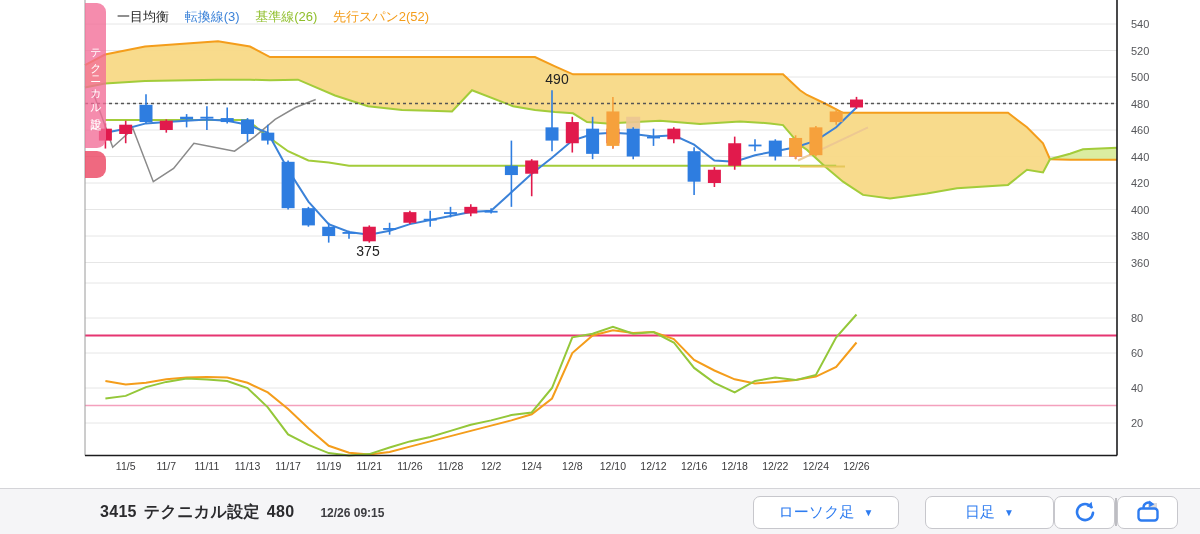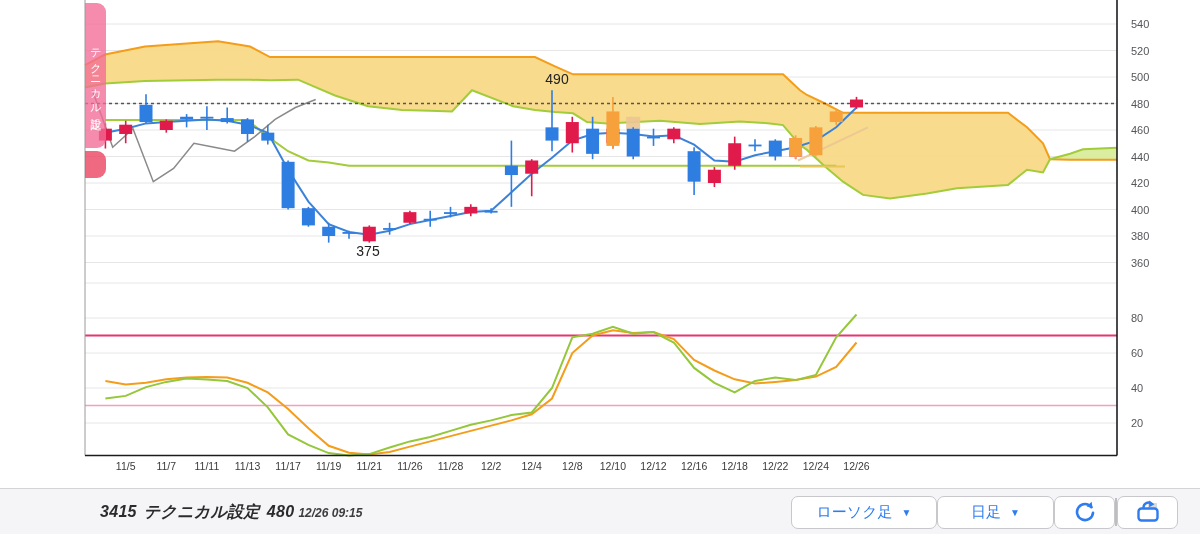--- a/index.html
+++ b/index.html
@@ -12,29 +12,29 @@
   .legend{position:absolute;font-size:13px;white-space:nowrap;}
   .legend span{margin-right:12px;}
   .lg-black{color:#222;} .lg-blue{color:#3b82d8;} .lg-green{color:#8fbe2a;} .lg-orange{color:#f49d1b;}
   .side-tab{position:absolute;left:85px;width:21px;border-radius:0 9px 9px 0;
             display:flex;align-items:center;justify-content:center;}
   .tab-pink{top:3px;height:145px;background:rgba(242,107,150,0.78);}
   .tab-stub{top:151px;height:27px;background:rgba(235,72,100,0.82);}
   .vtext{writing-mode:vertical-rl;color:#fff;font-size:11px;letter-spacing:1px;}
   .bottom-bar{position:absolute;left:0;top:488px;width:1200px;height:46px;background:#f5f5f7;
               border-top:1px solid #d4d4d8;display:flex;align-items:center;}
-  .info{margin-left:100px;display:flex;align-items:baseline;color:#2b2b2e;font-style:italic;}
+  .info{margin-left:100px;display:flex;align-items:baseline;color:#2b2b2e;}
   .info .big{font-size:16px;font-weight:bold;letter-spacing:0.3px;}
   .info .sep{width:7px;}
-  .info .time{font-size:12px;font-weight:bold;margin-left:4px;color:#3c3c40;}
+  .info .time{font-size:12px;font-weight:bold;margin-left:26px;color:#3c3c40;}
   .btns{margin-left:auto;margin-right:22px;display:flex;align-items:center;}
   .pill{height:33px;background:#fff;border:1px solid #c7c7cc;border-radius:7px;color:#2e7cf0;
         font-size:15px;font-family:"Liberation Sans",sans-serif;display:flex;align-items:center;
         justify-content:center;gap:9px;cursor:pointer;padding:0;}
-  .w1{width:146px;} .w2{width:117px;} .sq{width:61px;}
+  .w1{width:146px;} .w2{width:129px;margin-left:26px;} .sq{width:61px;}
   .arr{font-size:10px;}
   .divider{width:2px;height:28px;background:#bdbdc2;}
 </style>
 </head>
 <body>
 
 <div class="stage">
 
   <svg id="chart" width="1200" height="482">
       <g>
@@ -198,20 +198,26 @@
         <text x="612.9" y="470" class="dt" text-anchor="middle">12/10</text>
         <text x="653.5" y="470" class="dt" text-anchor="middle">12/12</text>
         <text x="694.1" y="470" class="dt" text-anchor="middle">12/16</text>
         <text x="734.7" y="470" class="dt" text-anchor="middle">12/18</text>
         <text x="775.3" y="470" class="dt" text-anchor="middle">12/22</text>
         <text x="815.9" y="470" class="dt" text-anchor="middle">12/24</text>
         <text x="856.5" y="470" class="dt" text-anchor="middle">12/26</text>
       </g>
     </svg>
 
+  <div class="legend" style="left:117px;top:8px;">
+    <span class="lg-black">一目均衡</span>
+    <span class="lg-blue">転換線(3)</span>
+    <span class="lg-green">基準線(26)</span>
+    <span class="lg-orange">先行スパン2(52)</span>
+  </div>
 
 
   <div class="side-tab tab-pink">
     <span class="vtext">テクニカル設定</span>
   </div>
   <div class="side-tab tab-stub"></div>
 
   <div class="bottom-bar">
     <div class="info">
       <span class="big">3415</span>

